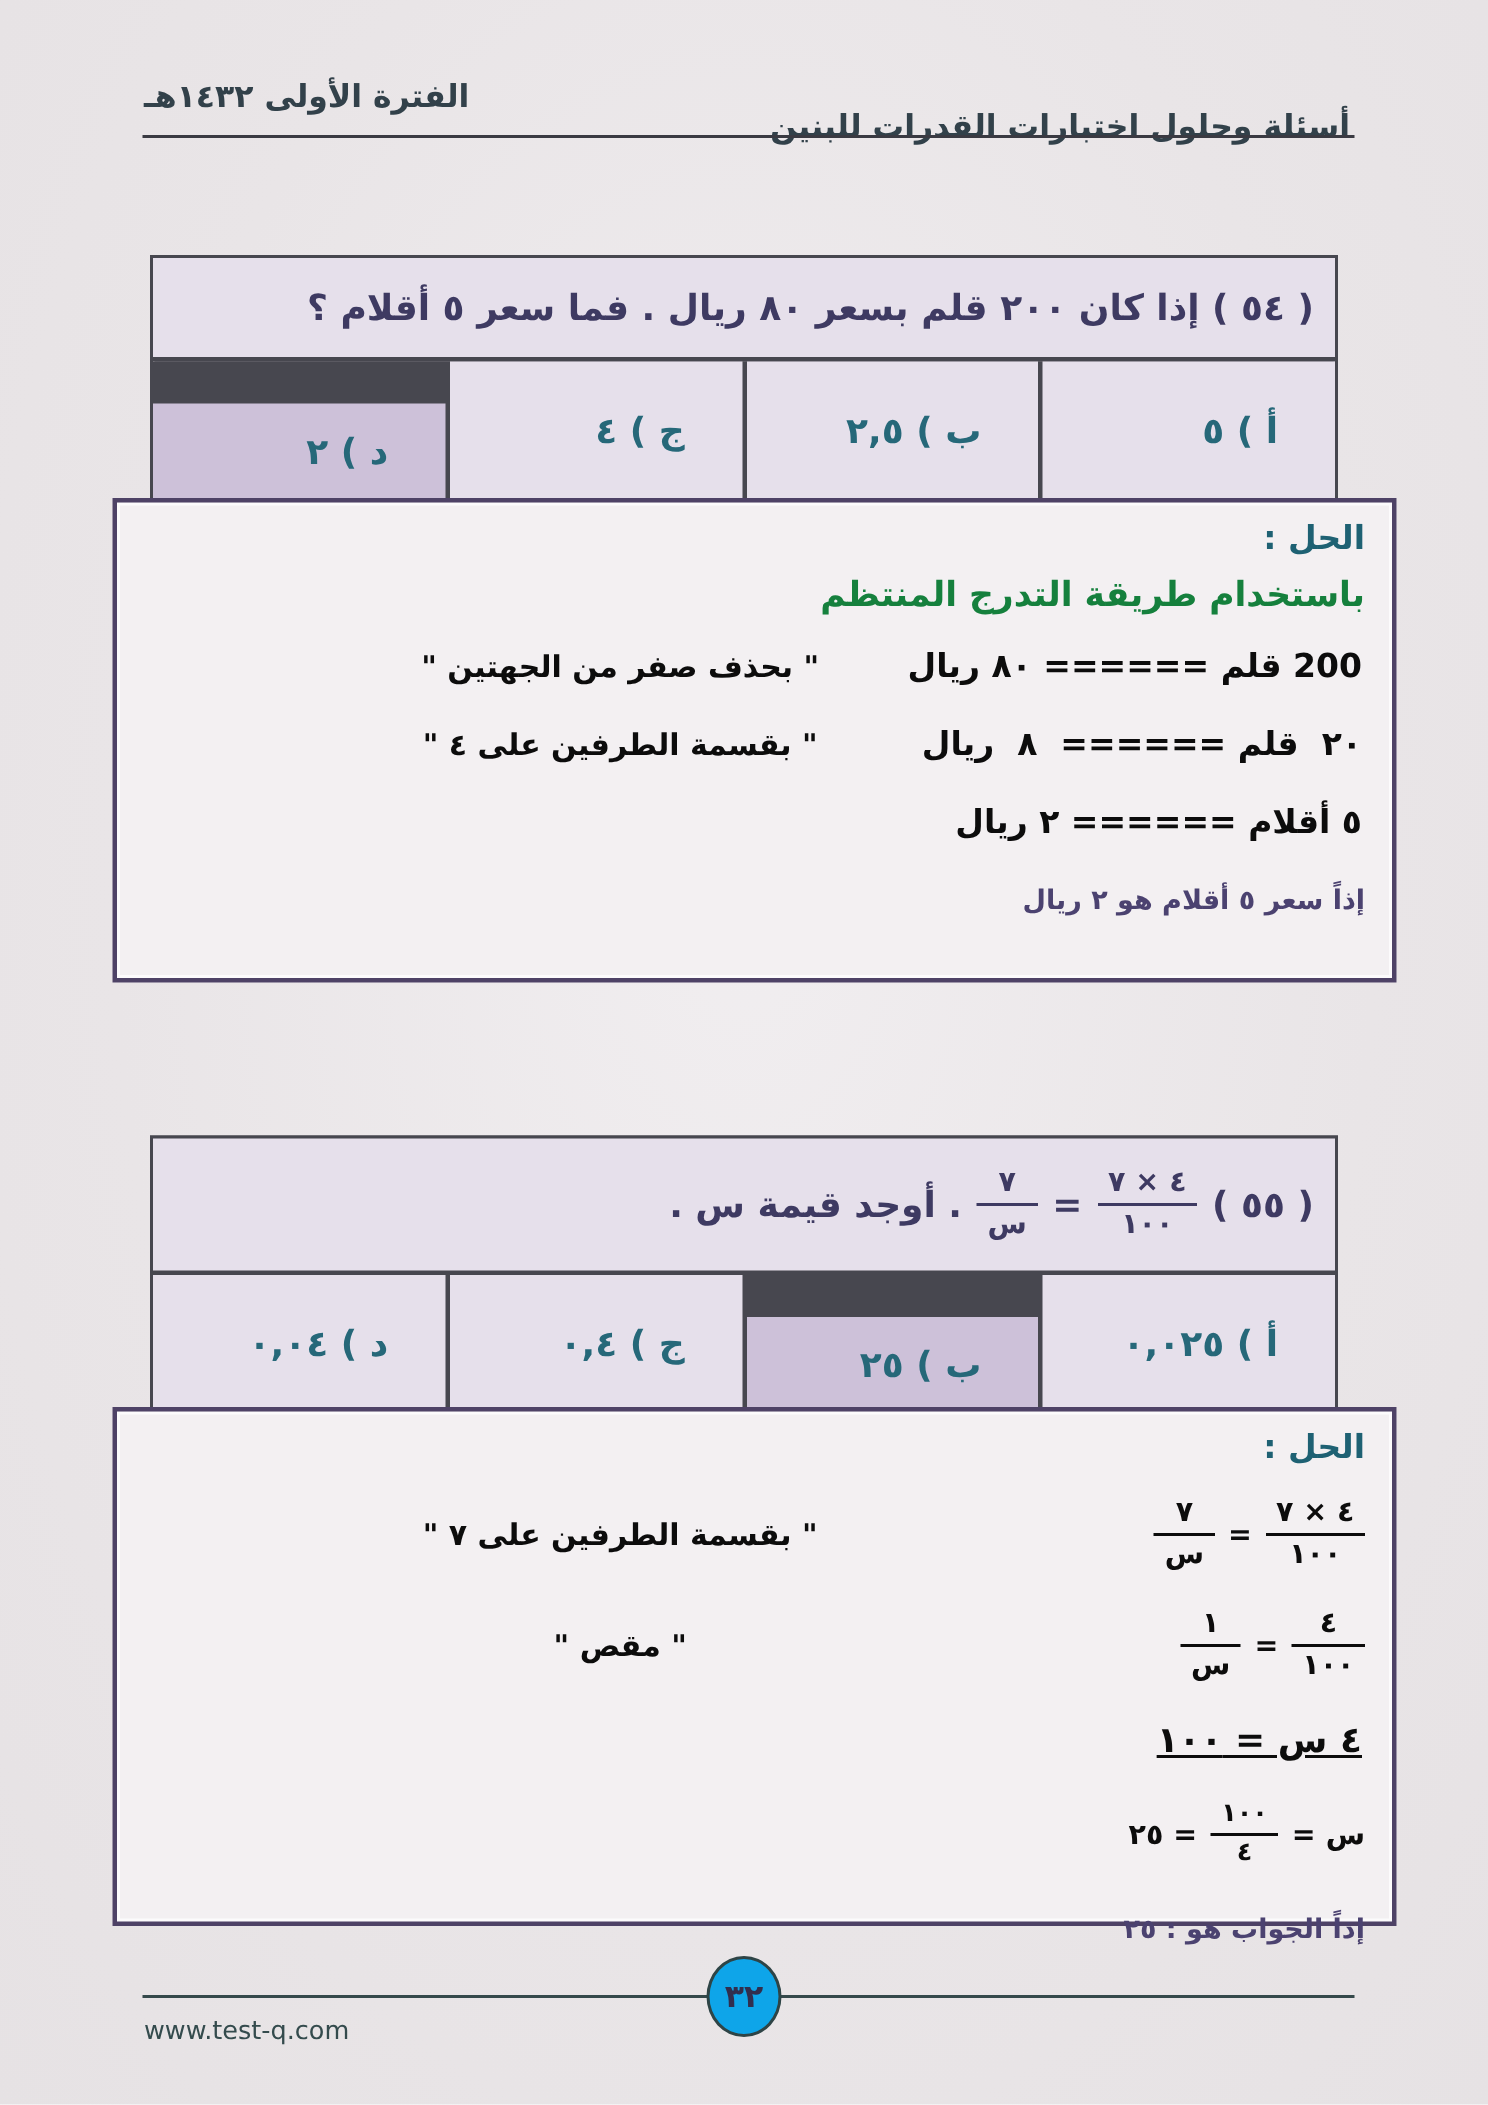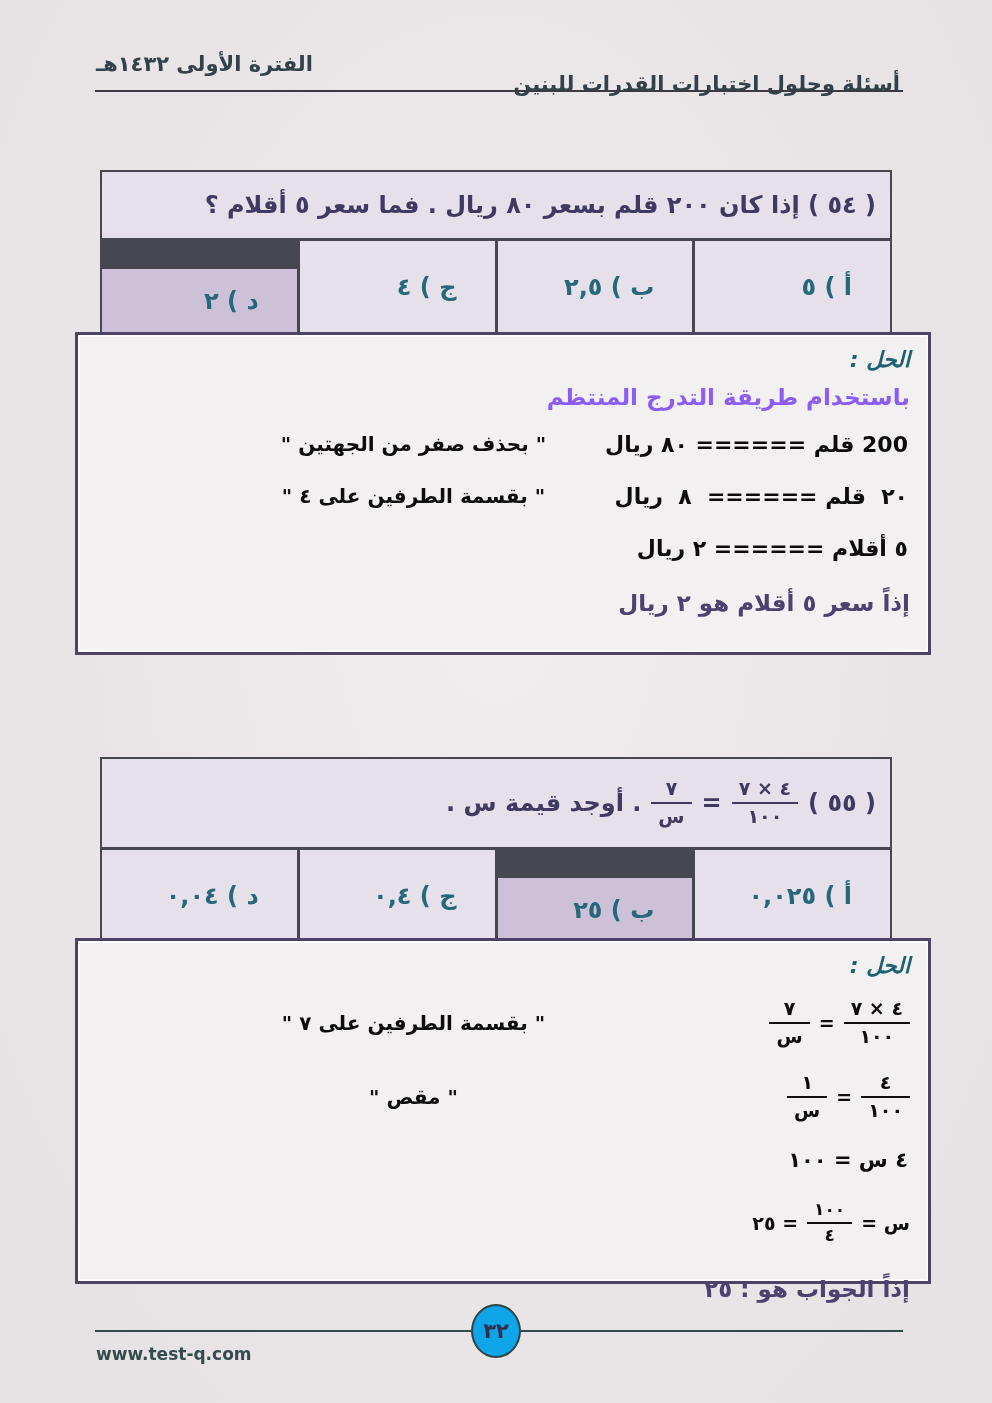--- a/index.html
+++ b/index.html
@@ -32,47 +32,47 @@
   }
   .cell.hl{background:#cdc1d9;margin-top:28px;}
   
   .sbox{
     position:absolute;left:75px;width:856px;box-sizing:border-box;
     border:3px solid #4e4266;background:#f3f0f2;box-shadow:inset 0 0 0 2px #fcfbfc;
     padding:12px 18px 0 18px;
   }
   .s54{top:332px;height:323px;}
   .s55{top:938px;height:346px;}
-  .sol-heading{font-size:22px;font-weight:bold;color:#1e6173;font-style:italic;}
-  .method{font-size:23px;font-weight:bold;color:#8b5cf6;margin-top:12px;}
+  .sol-heading{font-size:22px;font-weight:bold;color:#1e6173;}
+  .method{font-size:23px;font-weight:bold;color:#15803d;margin-top:12px;}
   .sol-line{position:relative;display:flex;align-items:center;margin-top:16px;min-height:36px;
     font-size:22px;font-weight:bold;color:#0c0c0c;}
   .sol-line .eq{white-space:pre;padding-right:2px;}
   .note{position:absolute;left:39%;top:50%;transform:translate(-50%,-50%);
     font-size:20px;font-weight:bold;color:#0c0c0c;white-space:nowrap;}
-  .conclusion{font-size:23px;font-weight:bold;color:#4b4270;margin-top:24px;}
+  .conclusion{font-size:18px;font-weight:bold;color:#4b4270;margin-top:24px;}
   
   .frac{display:inline-flex;flex-direction:column;align-items:center;vertical-align:middle;line-height:1.15;}
   .frac .bar{align-self:stretch;border-top:2px solid currentColor;margin:2px 0;}
   .frac .num,.frac .den{padding:0 7px;}
   .q-frac{font-size:19px;color:#3e3a62;}
   .eq-frac{font-size:19px;color:#0c0c0c;}
   .frac-line{min-height:58px;}
   .frac-eq{display:flex;align-items:center;gap:9px;font-weight:bold;}
-  .plain-eq{font-size:21px;}
+  .plain-eq{font-size:24px;text-decoration:underline;}
   .sm-frac{font-size:17px;}
   
   .footer-line{position:absolute;top:1330px;left:95px;width:808px;height:2px;background:#35494b;}
   .page-badge{
     position:absolute;top:1304px;left:471px;width:50px;height:54px;
     background:#0ea5e9;border:2px solid #2e4446;border-radius:50%;
     display:flex;align-items:center;justify-content:center;
     font-size:21px;font-weight:bold;color:#312e4e;box-sizing:border-box;
   }
-  .website{position:absolute;top:1344px;left:96px;font-size:17px;font-weight:bold;color:#344b4d;direction:ltr;}
+  .website{position:absolute;top:1344px;left:96px;font-size:17px;font-weight:normal;color:#344b4d;direction:ltr;}
 </style>
 </head>
 <body>
 
 <div class="hdr-right">أسئلة وحلول اختبارات القدرات للبنين</div>
 <div class="hdr-left">الفترة الأولى  ١٤٣٢هـ</div>
 <div class="hdr-rule"></div>
 
 <div class="qbox q54">
   <div class="q-row">

